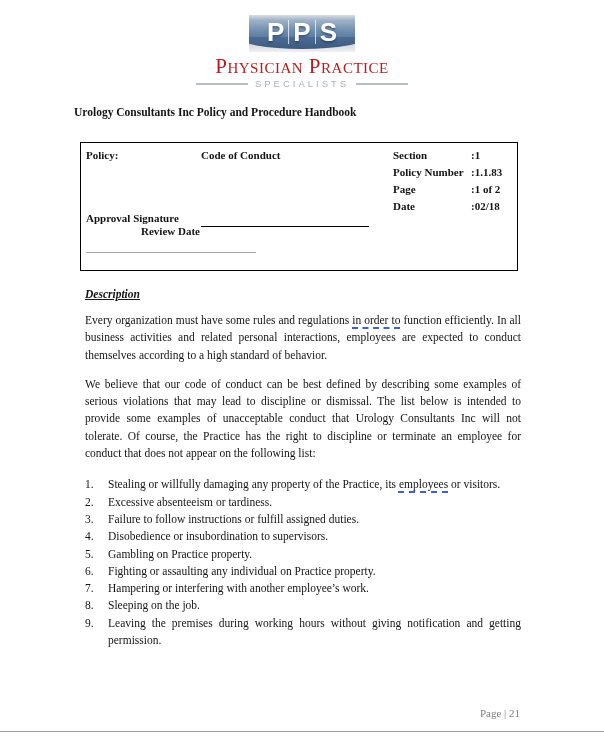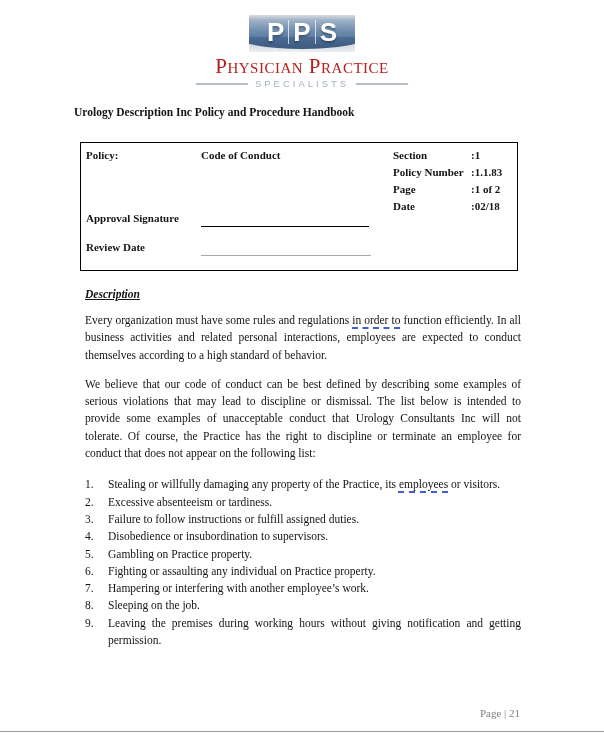--- a/index.html
+++ b/index.html
@@ -66,21 +66,21 @@
     font-size:11px; line-height:17px;
   }
   .pb-abs { position:absolute; white-space:nowrap; }
   .pb-policy-label { left:5px; top:4px; font-weight:bold; }
   .pb-policy-value { left:120px; top:4px; font-weight:bold; }
   .pb-meta { left:312px; top:4px; }
   .pb-meta-row { display:flex; }
   .pb-meta-label { width:78px; font-weight:bold; }
   .pb-meta-value { font-weight:bold; }
   .pb-approval { left:5px; top:67px; font-weight:bold; display:flex; align-items:flex-end; }
-  .pb-review   { left:5px; top:96px; font-weight:bold; display:flex; align-items:flex-end; }
+  .pb-review   { left:5px; top:80px; font-weight:bold; display:flex; align-items:flex-end;flex-direction:column; }
   .pb-sig-label { width:115px; }
   .sig-line-bold { display:inline-block; width:168px; height:13px; border-bottom:1.5px solid #000; }
   .sig-line-thin { display:inline-block; width:170px; height:13px; border-bottom:1px solid #a8a8a8; }
 
   
   .desc-head {
     margin:17px 0 8px 85px;
     font-size:11.5px; font-weight:bold; font-style:italic;
     text-decoration:underline;
   }
@@ -124,21 +124,21 @@
       <span class="pps-letter">S</span>
     </div>
     <div class="logo-name">Physician Practice</div>
     <div class="logo-sub">
       <span class="logo-rule"></span>
       <span>SPECIALISTS</span>
       <span class="logo-rule"></span>
     </div>
   </div>
 
-  <div class="doc-title">Urology Description Inc Policy and Procedure Handbook</div>
+  <div class="doc-title">Urology Consultants Inc Policy and Procedure Handbook</div>
 
   <div class="policy-box">
     <span class="pb-abs pb-policy-label">Policy:</span>
     <span class="pb-abs pb-policy-value">Code of Conduct</span>
 
     <div class="pb-abs pb-meta">
       <div class="pb-meta-row">
         <span class="pb-meta-label">Section</span>
         <span class="pb-meta-value">:1</span>
       </div>

